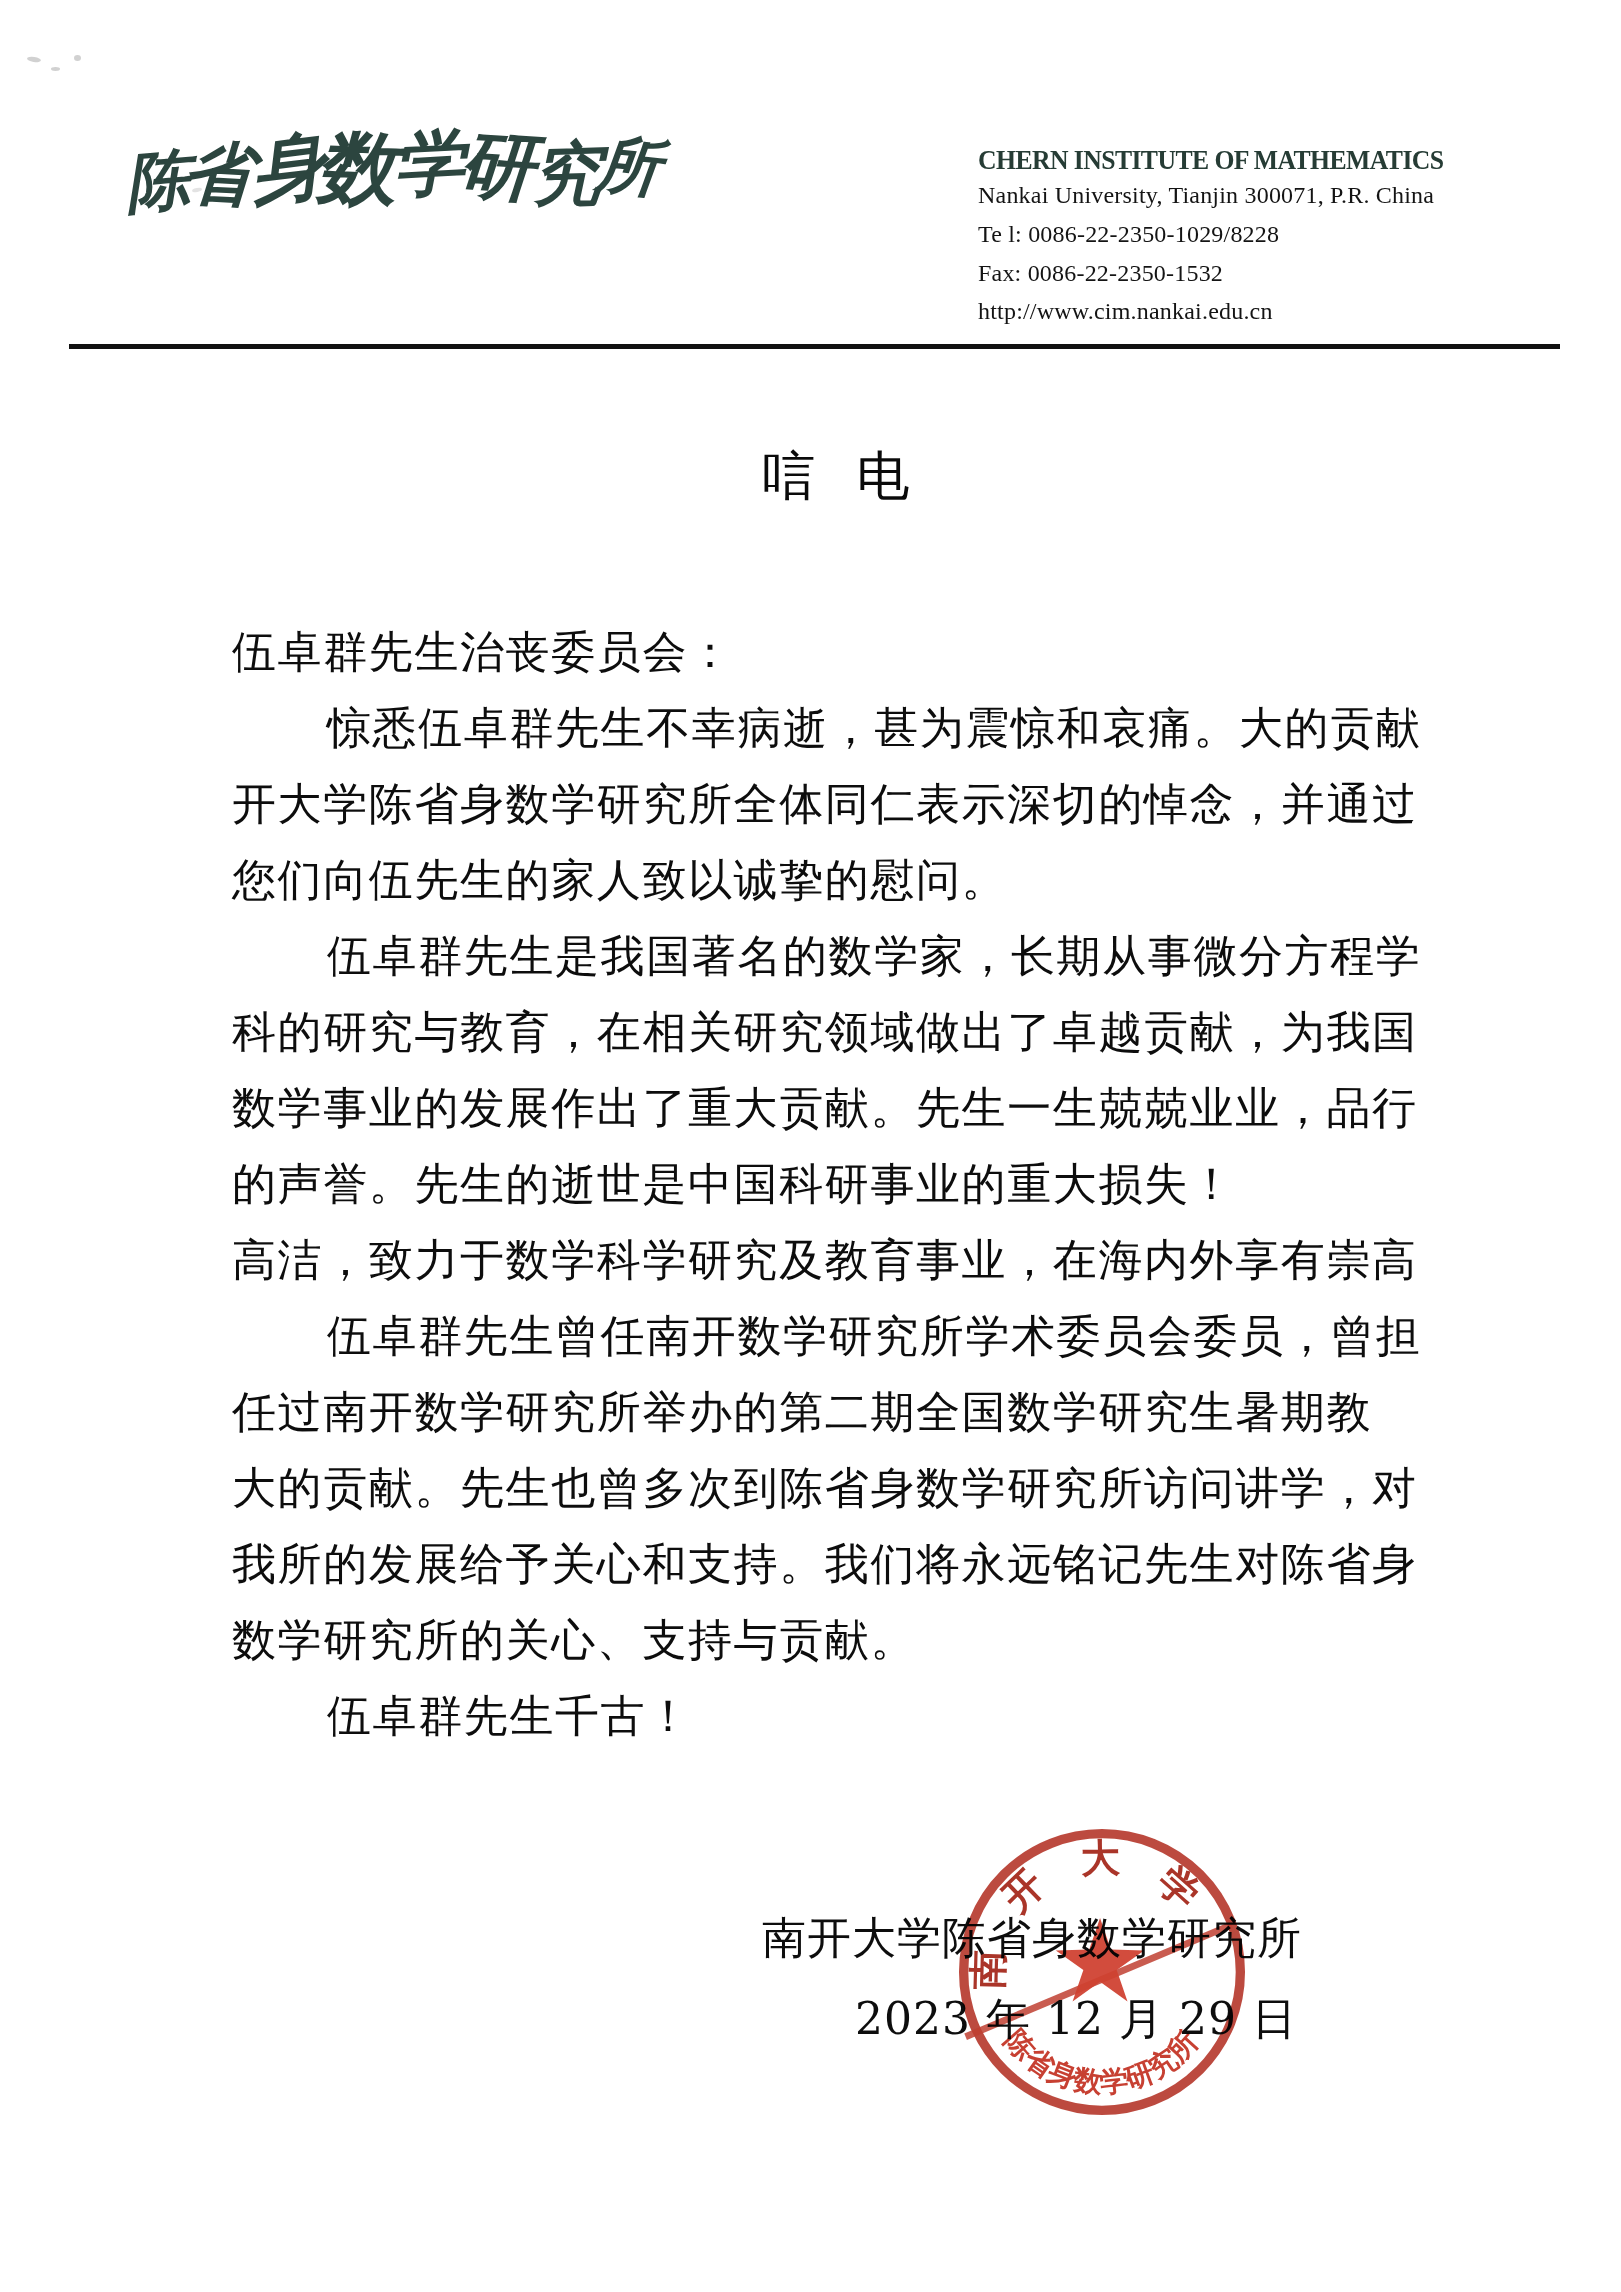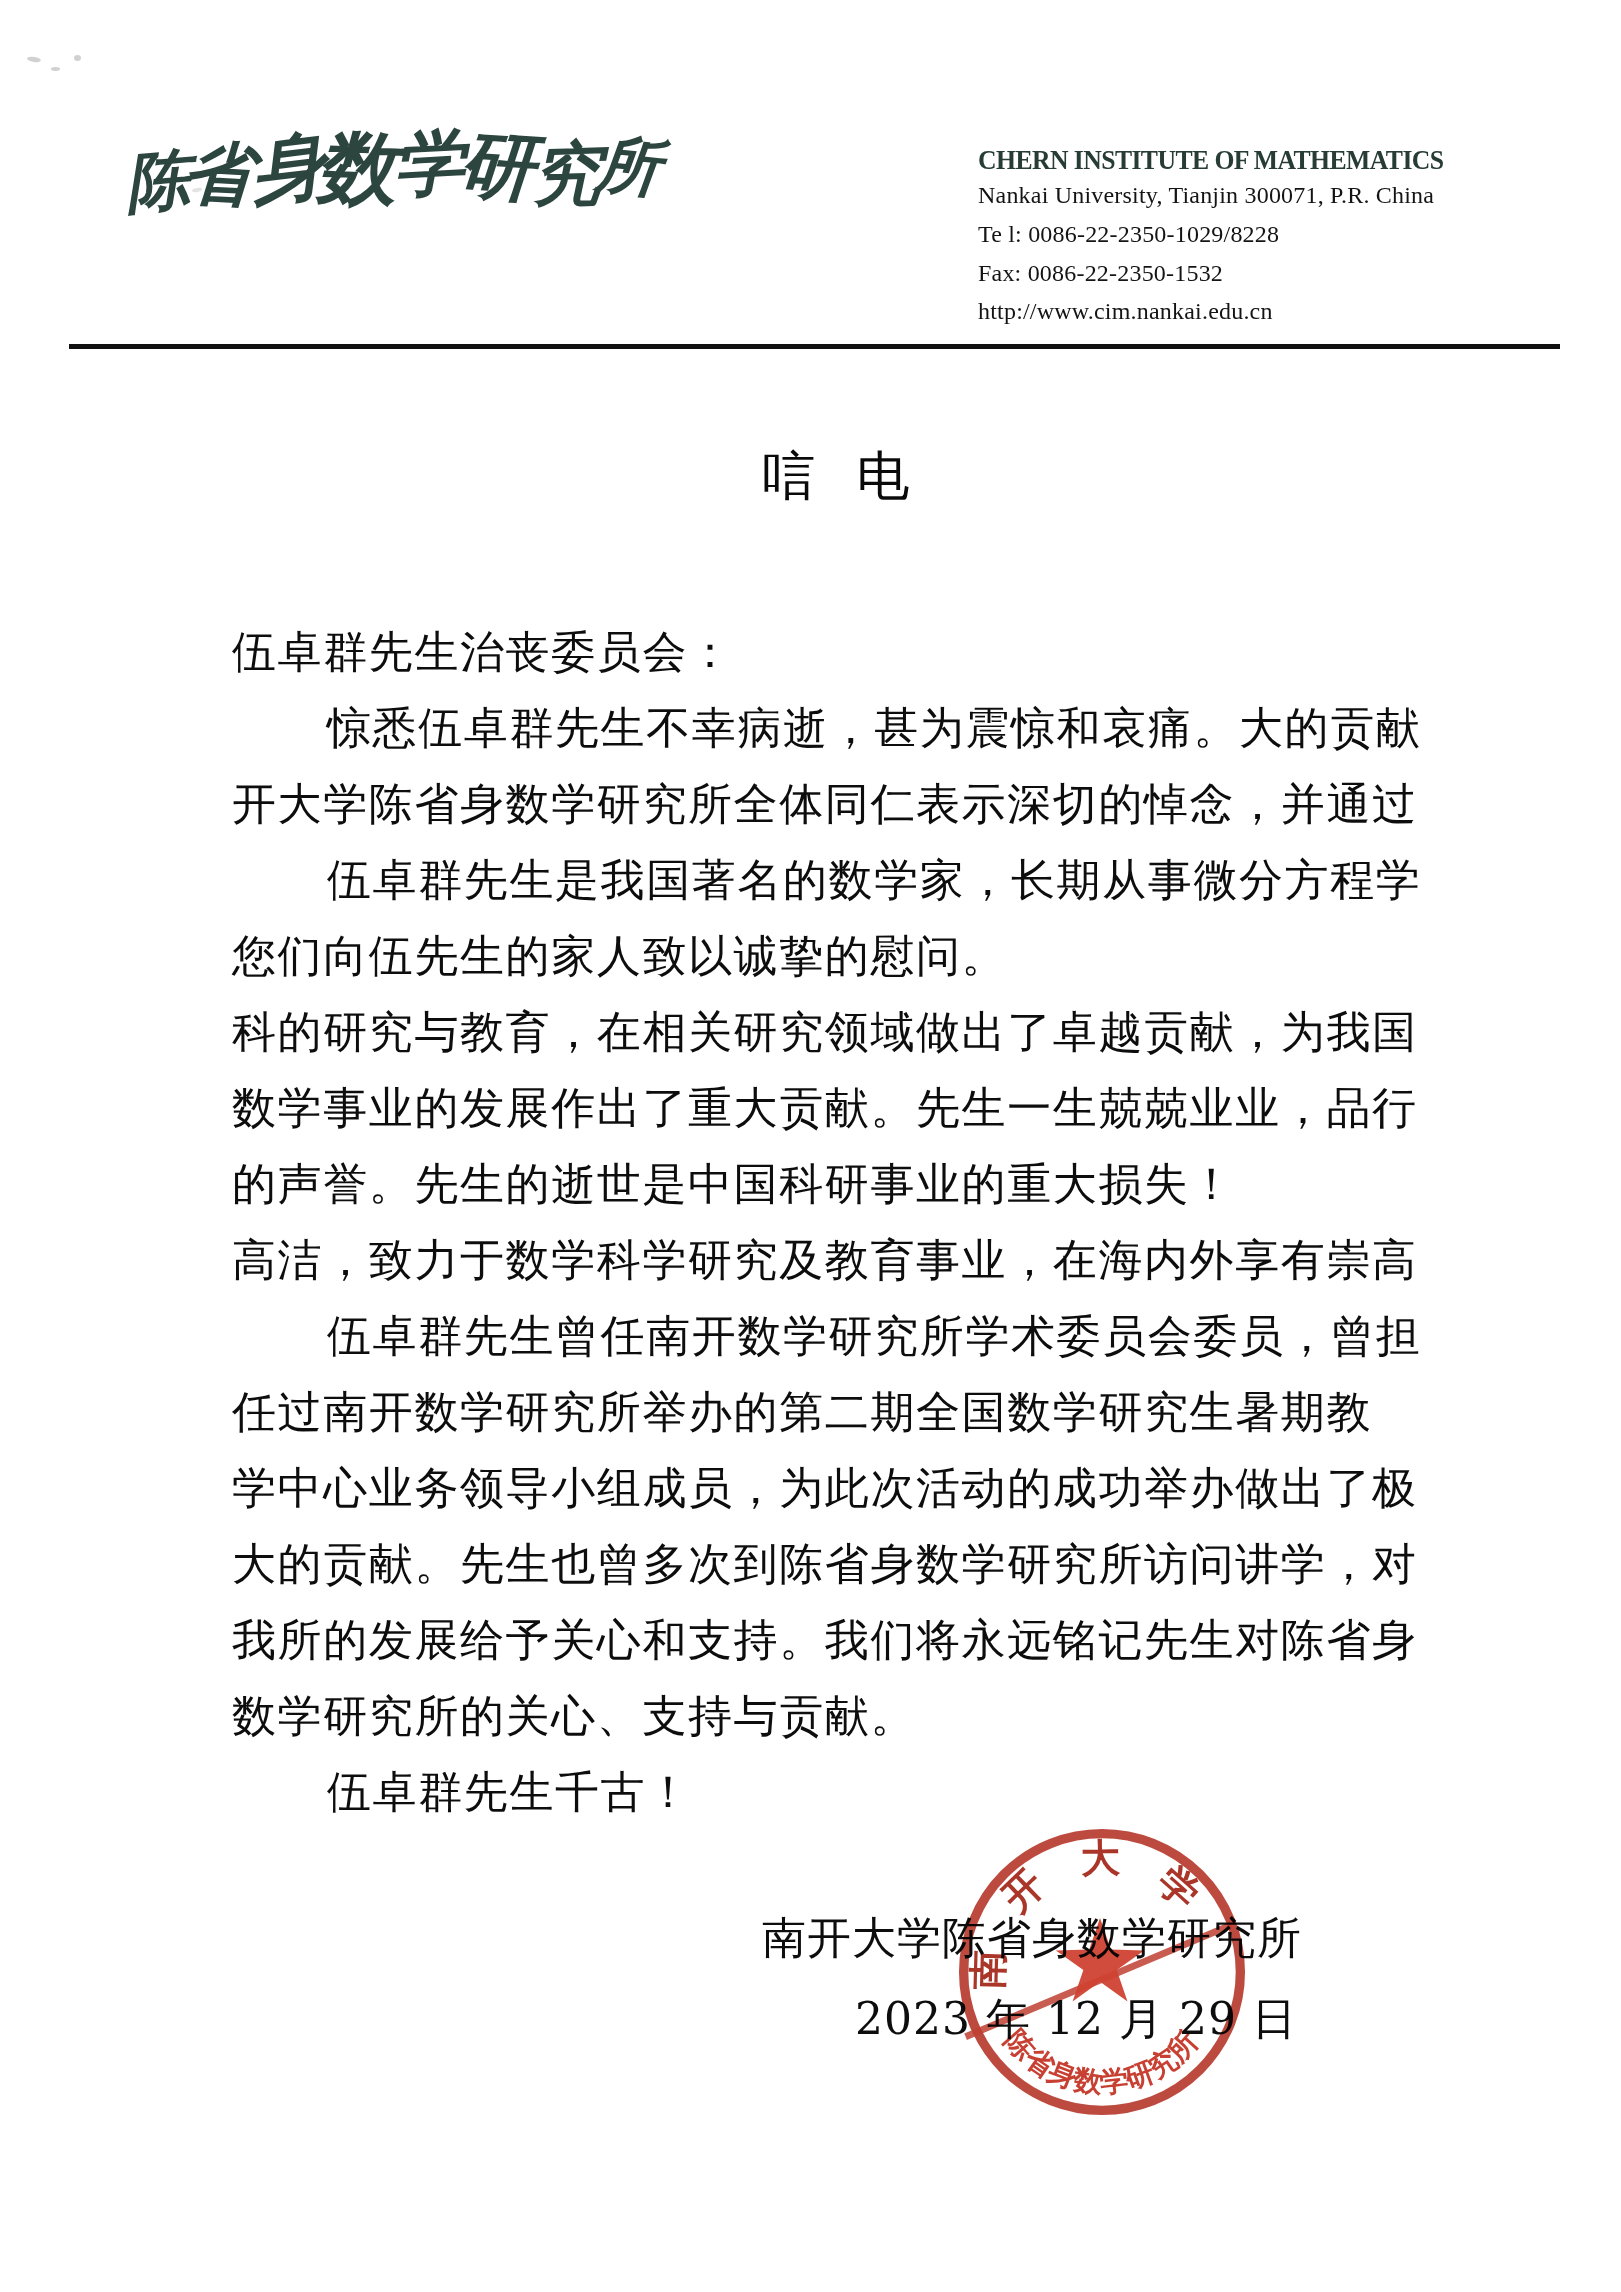--- a/index.html
+++ b/index.html
@@ -92,29 +92,28 @@
   </div>
 
   <div id="header-divider"></div>
 
   <div id="letter-title">唁　电</div>
 
   <div id="letter-body">
     <div class="body-line">伍卓群先生治丧委员会：</div>
     <div class="body-line indent">惊悉伍卓群先生不幸病逝，甚为震惊和哀痛。大的贡献</div>
     <div class="body-line">开大学陈省身数学研究所全体同仁表示深切的悼念，并通过</div>
+    <div class="body-line">您们向伍先生的家人致以诚挚的慰问。</div>
     <div class="body-line indent">伍卓群先生是我国著名的数学家，长期从事微分方程学</div>
-    <div class="body-line">您们向伍先生的家人致以诚挚的慰问。</div>
     <div class="body-line">科的研究与教育，在相关研究领域做出了卓越贡献，为我国</div>
     <div class="body-line">数学事业的发展作出了重大贡献。先生一生兢兢业业，品行</div>
     <div class="body-line">的声誉。先生的逝世是中国科研事业的重大损失！</div>
     <div class="body-line">高洁，致力于数学科学研究及教育事业，在海内外享有崇高</div>
     <div class="body-line indent">伍卓群先生曾任南开数学研究所学术委员会委员，曾担</div>
     <div class="body-line">任过南开数学研究所举办的第二期全国数学研究生暑期教</div>
-    <div class="body-line">学中心业务领导小组成员，为此次活动的成功举办做出了极</div>
     <div class="body-line">大的贡献。先生也曾多次到陈省身数学研究所访问讲学，对</div>
     <div class="body-line">我所的发展给予关心和支持。我们将永远铭记先生对陈省身</div>
     <div class="body-line">数学研究所的关心、支持与贡献。</div>
     <div class="body-line indent">伍卓群先生千古！</div>
   </div>
 
   <div id="signature-name">南开大学陈省身数学研究所</div>
   <div id="signature-date">2023 年 12 月 29 日</div>
 
   <div id="seal">

